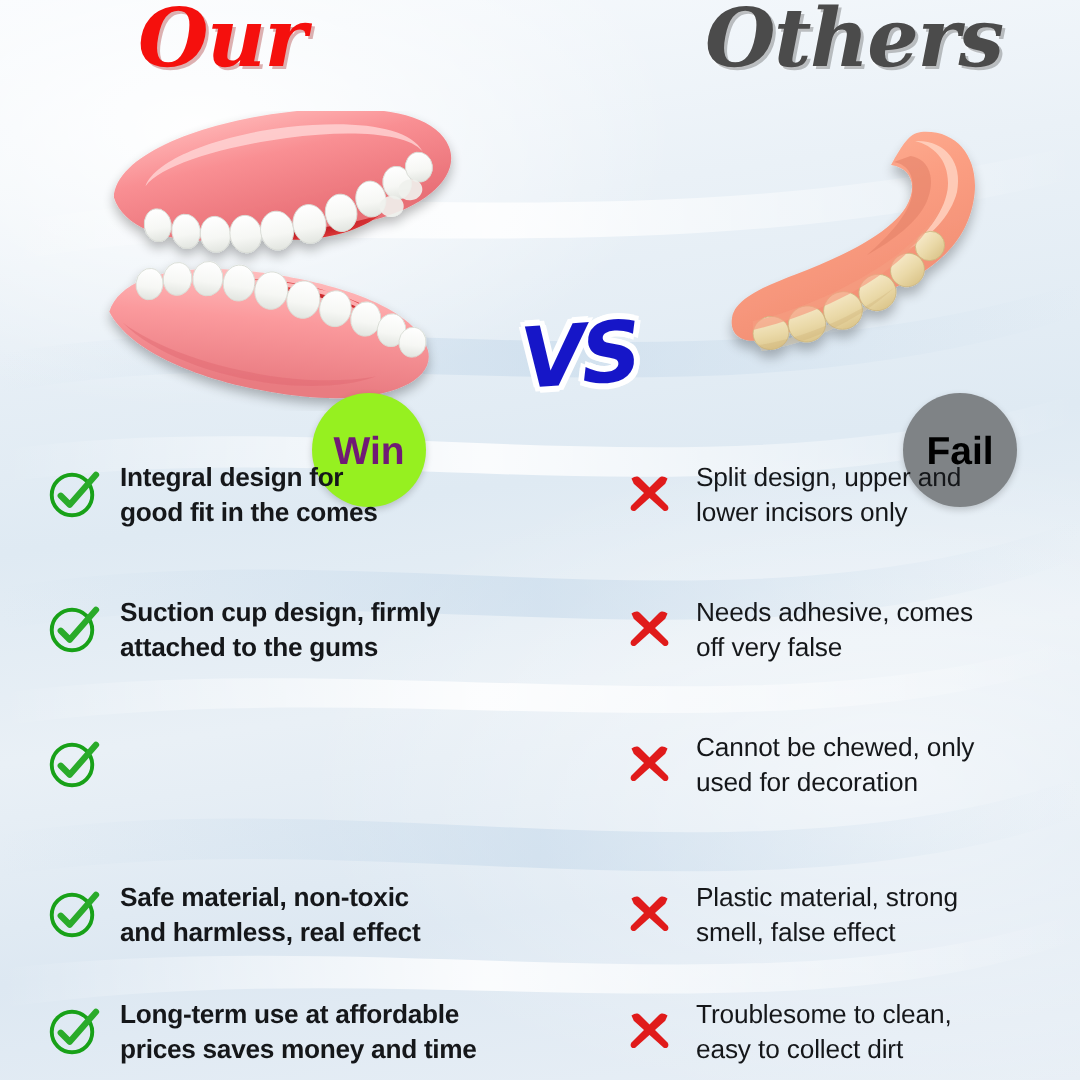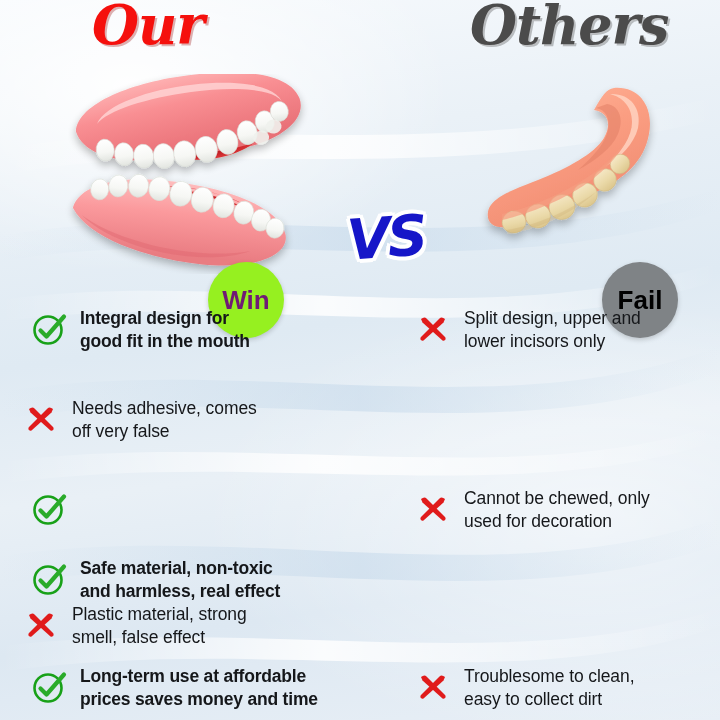--- a/index.html
+++ b/index.html
@@ -348,35 +348,45 @@
 
     <div class="row" style="top:0px;">
       <div class="cell cell-left">
         <span class="mark">
           <svg viewBox="0 0 38 38">
             <circle cx="18" cy="20" r="13.5" fill="none" stroke="#18a118" stroke-width="2.6"></circle>
             <path d="M10.5,20.5 L16.5,26.5 L34,6.5" fill="none" stroke="#2aab2a" stroke-width="4.2" stroke-linecap="round" stroke-linejoin="round"></path>
           </svg>
         </span>
         <span class="feature-text">Integral design for
-good fit in the mouth</span>
+good fit in the comes</span>
       </div>
       <div class="cell cell-right">
         <span class="mark">
           <svg viewBox="0 0 38 38">
             <path d="M7,9 C9,7.5 11,7 12.5,8.5 L31,27 C32.5,28.8 31,31.5 28.5,30.5 L8.5,12.5 Z" fill="#e01b1b"></path>
             <path d="M31,9 C29,7.5 27,7 25.5,8.5 L7,27 C5.5,28.8 7,31.5 9.5,30.5 L29.5,12.5 Z" fill="#e01b1b"></path>
           </svg>
         </span>
         <span class="feature-text">Split design, upper and
 lower incisors only</span>
       </div>
     </div>
 
     <div class="row" style="top:90px;">
+      <div class="cell cell-left">
+        <span class="mark">
+          <svg viewBox="0 0 38 38">
+            <circle cx="18" cy="20" r="13.5" fill="none" stroke="#18a118" stroke-width="2.6"></circle>
+            <path d="M10.5,20.5 L16.5,26.5 L34,6.5" fill="none" stroke="#2aab2a" stroke-width="4.2" stroke-linecap="round" stroke-linejoin="round"></path>
+          </svg>
+        </span>
+        <span class="feature-text">Suction cup design, firmly
+attached to the gums</span>
+      </div>
       <div class="cell cell-right">
         <span class="mark">
           <svg viewBox="0 0 38 38">
             <path d="M7,9 C9,7.5 11,7 12.5,8.5 L31,27 C32.5,28.8 31,31.5 28.5,30.5 L8.5,12.5 Z" fill="#e01b1b"></path>
             <path d="M31,9 C29,7.5 27,7 25.5,8.5 L7,27 C5.5,28.8 7,31.5 9.5,30.5 L29.5,12.5 Z" fill="#e01b1b"></path>
           </svg>
         </span>
         <span class="feature-text">Needs adhesive, comes
 off very false</span>
       </div>
@@ -396,21 +406,21 @@
           <svg viewBox="0 0 38 38">
             <path d="M7,9 C9,7.5 11,7 12.5,8.5 L31,27 C32.5,28.8 31,31.5 28.5,30.5 L8.5,12.5 Z" fill="#e01b1b"></path>
             <path d="M31,9 C29,7.5 27,7 25.5,8.5 L7,27 C5.5,28.8 7,31.5 9.5,30.5 L29.5,12.5 Z" fill="#e01b1b"></path>
           </svg>
         </span>
         <span class="feature-text">Cannot be chewed, only
 used for decoration</span>
       </div>
     </div>
 
-    <div class="row" style="top:270px;flex-direction:column;">
+    <div class="row" style="top:280px;">
       <div class="cell cell-left">
         <span class="mark">
           <svg viewBox="0 0 38 38">
             <circle cx="18" cy="20" r="13.5" fill="none" stroke="#18a118" stroke-width="2.6"></circle>
             <path d="M10.5,20.5 L16.5,26.5 L34,6.5" fill="none" stroke="#2aab2a" stroke-width="4.2" stroke-linecap="round" stroke-linejoin="round"></path>
           </svg>
         </span>
         <span class="feature-text">Safe material, non-toxic
 and harmless, real effect</span>
       </div>

